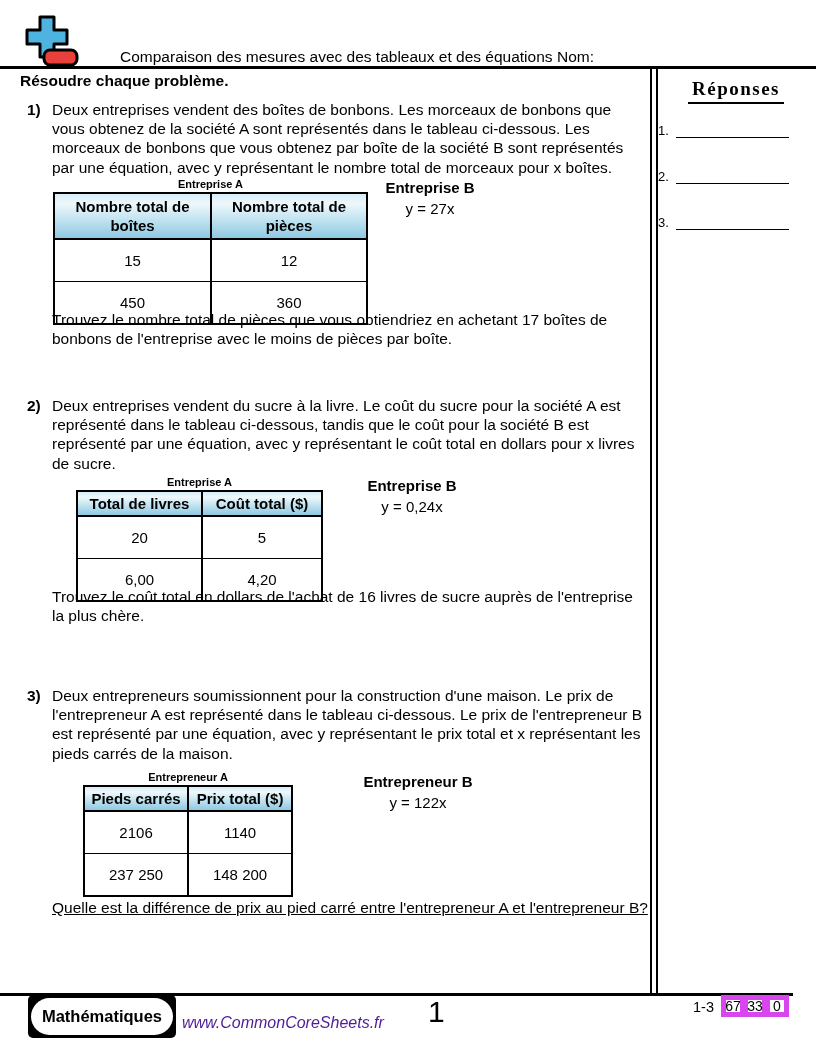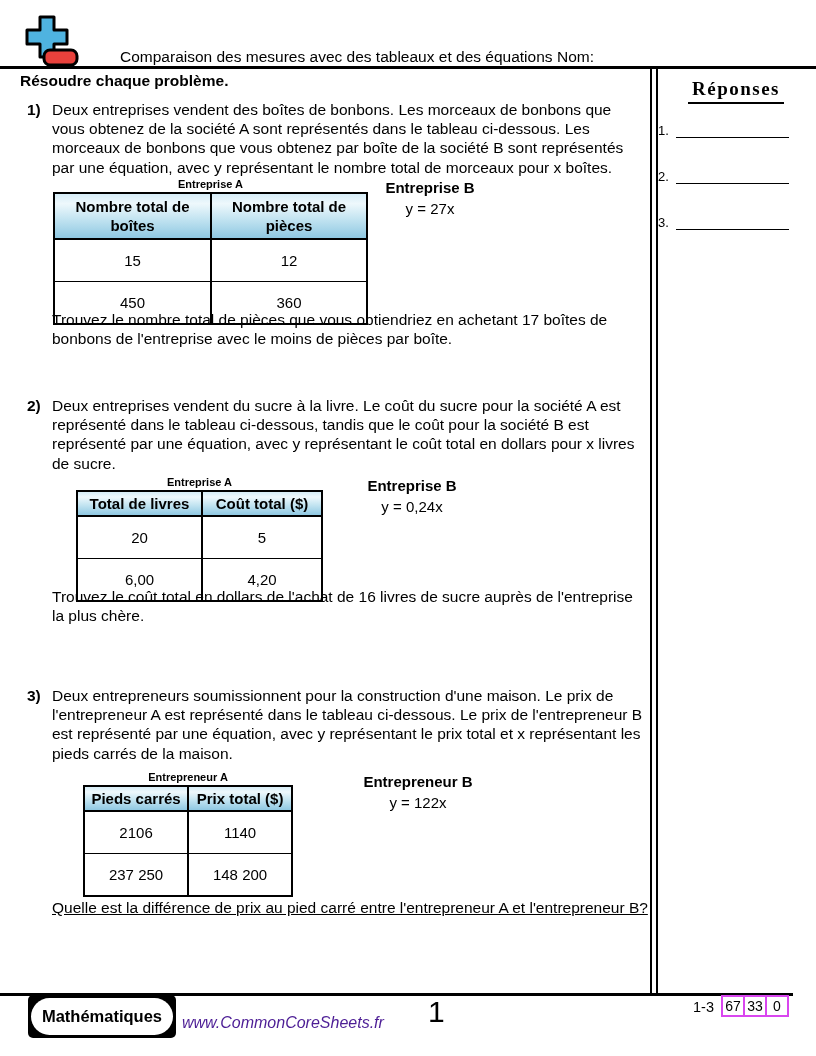--- a/index.html
+++ b/index.html
@@ -71,21 +71,21 @@
   
   .footer-line { left:0; top:993px; width:793px; height:2.5px; background:#000; }
   .brand-box { left:28px; top:995px; width:148px; height:43px; background:#000; border-radius:5px; }
   .brand-pill { position:absolute; left:3px; top:3px; right:3px; bottom:3px; background:#fff;
     border-radius:19px; display:flex; align-items:center; justify-content:center;
     font-size:16.5px; font-weight:700; }
   .website { left:182px; top:1014px; font-size:16px; color:#4c1d95; text-decoration:none;font-style:italic; }
   .page-num { left:428px; top:996px; font-size:30px; line-height:32px; }
   .range { left:693px; top:999px; font-size:14.5px; }
   .score-boxes { left:721px; top:995px; display:flex; }
-  .score-box { width:24px; height:22px; border:2px solid #d946ef; margin-left:-2px;
+  .score-box { width:24px; height:22px; border:5px solid #d946ef; margin-left:-2px;
     display:flex; align-items:center; justify-content:center; font-size:14px; background:#fff; }
   .score-box:first-child { margin-left:0; }
 </style>
 </head>
 <body>
 
 <div class="abs logo">
   <svg viewBox="0 0 66 54" width="66" height="54">
     <path d="M24 3 h14 v13 h13 v14 h-13 v13 h-14 v-13 h-13 v-14 h13 z" fill="#4fb3e0" stroke="#000" stroke-width="3" stroke-linejoin="round"></path>
     <rect x="28" y="36" width="33" height="15" rx="6" fill="#e8413c" stroke="#000" stroke-width="3"></rect>

